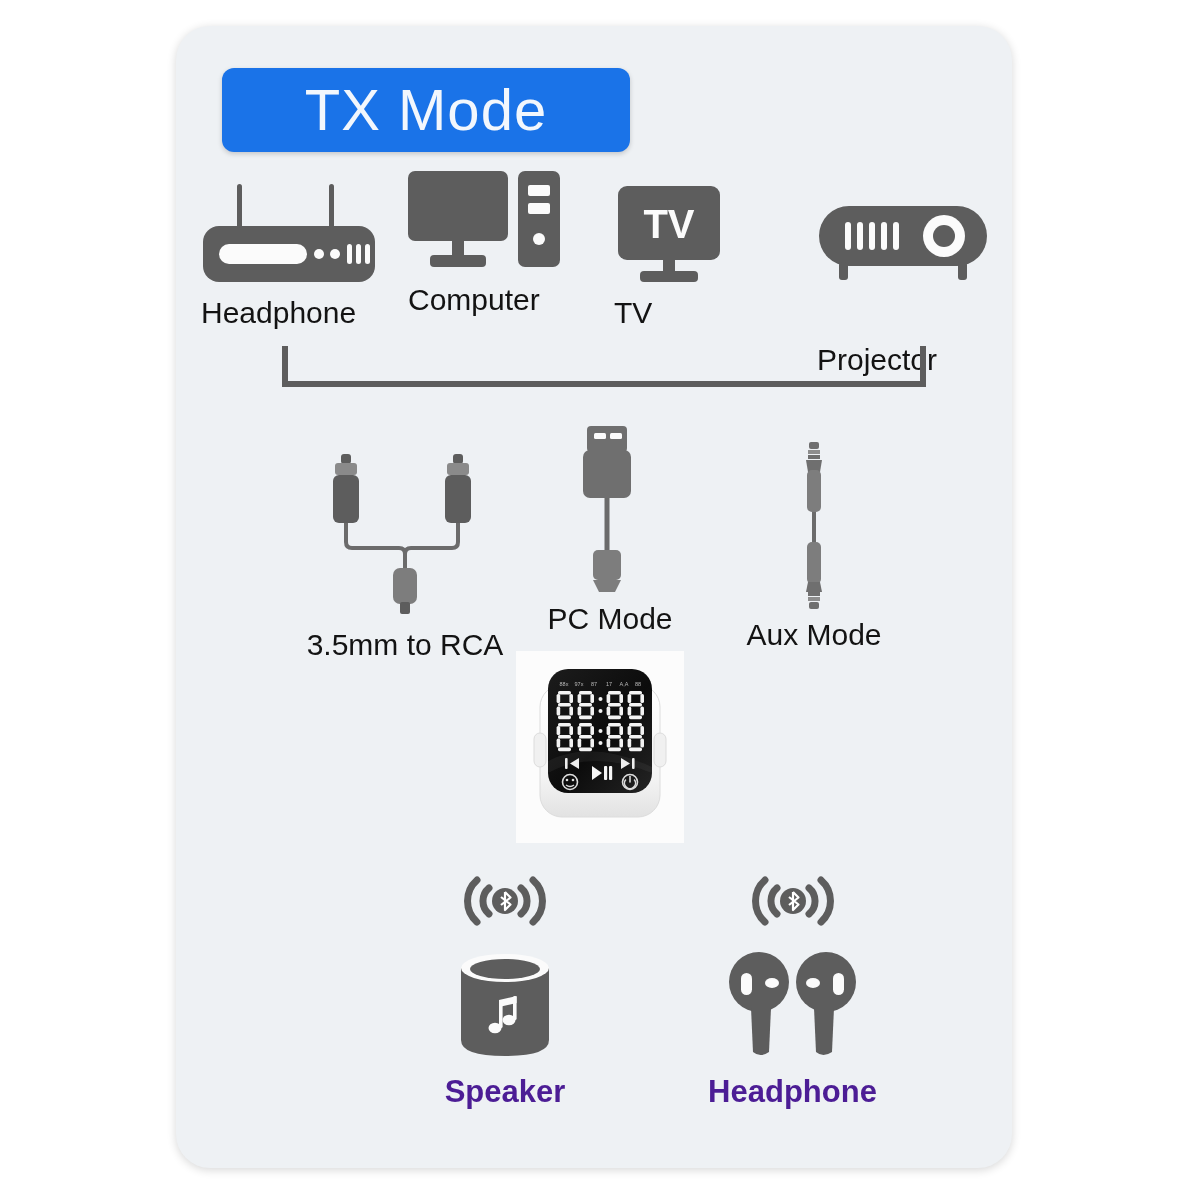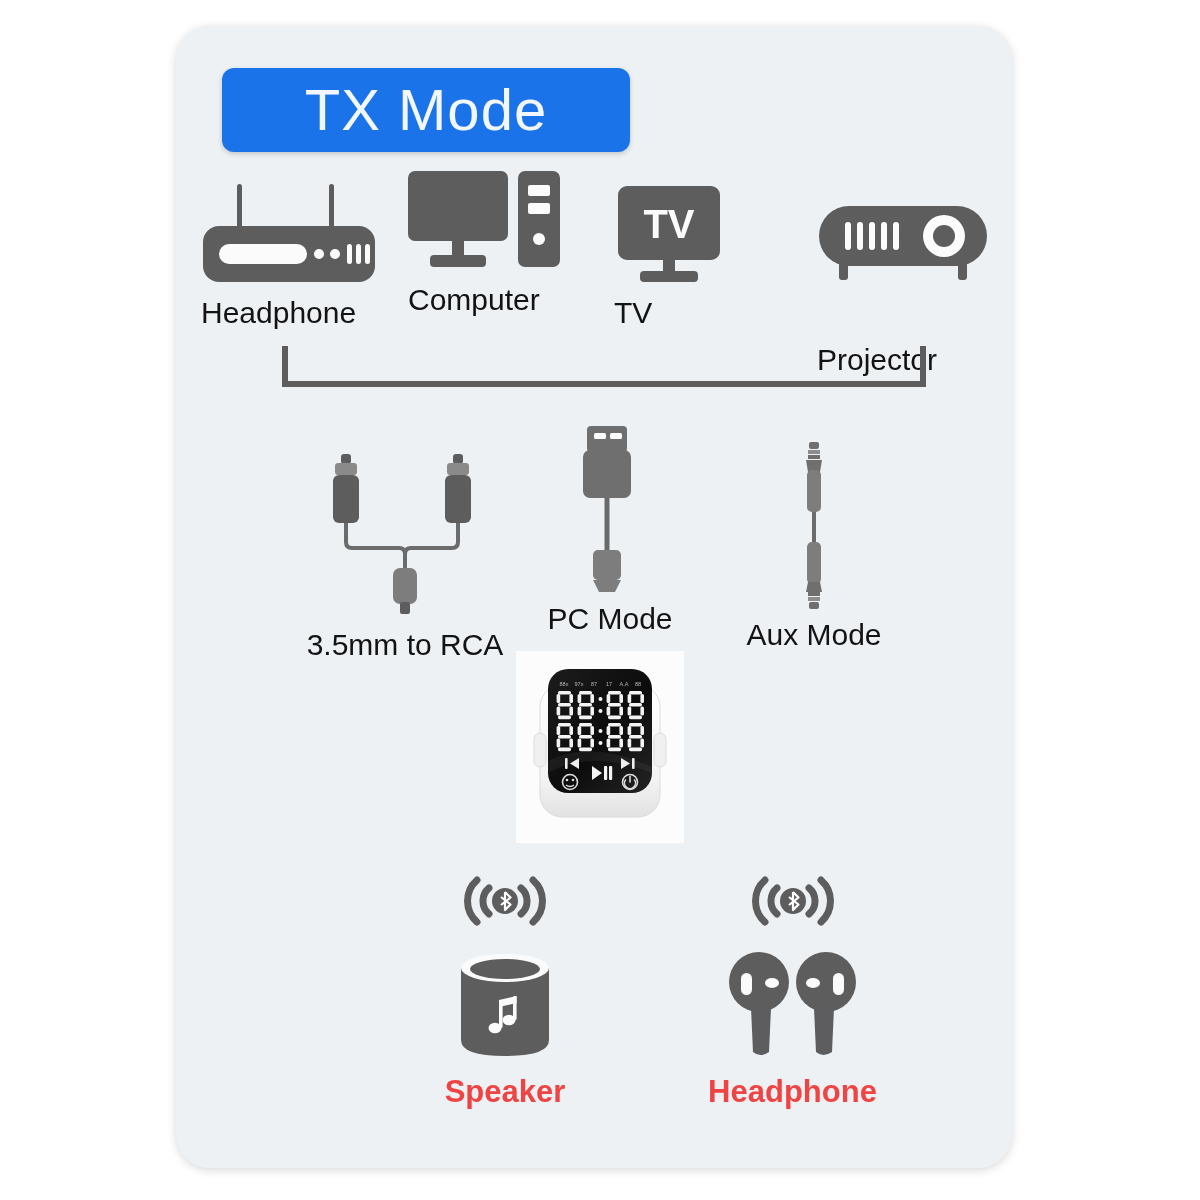--- a/index.html
+++ b/index.html
@@ -58,21 +58,21 @@
     line-height: 1;
   }
   .cable-label {
     color: #131313;
     font-size: 30px;
     text-align: left;
     white-space: nowrap;
     line-height: 1;
   }
   .out-label {
-    color: #ef4444;
+    color: #4c1d95;
     font-size: 31px;
     text-align: center;
     white-space: nowrap;
     line-height: 1;
     font-weight: 700;
   }
 
   
   .src {
     position: absolute;

